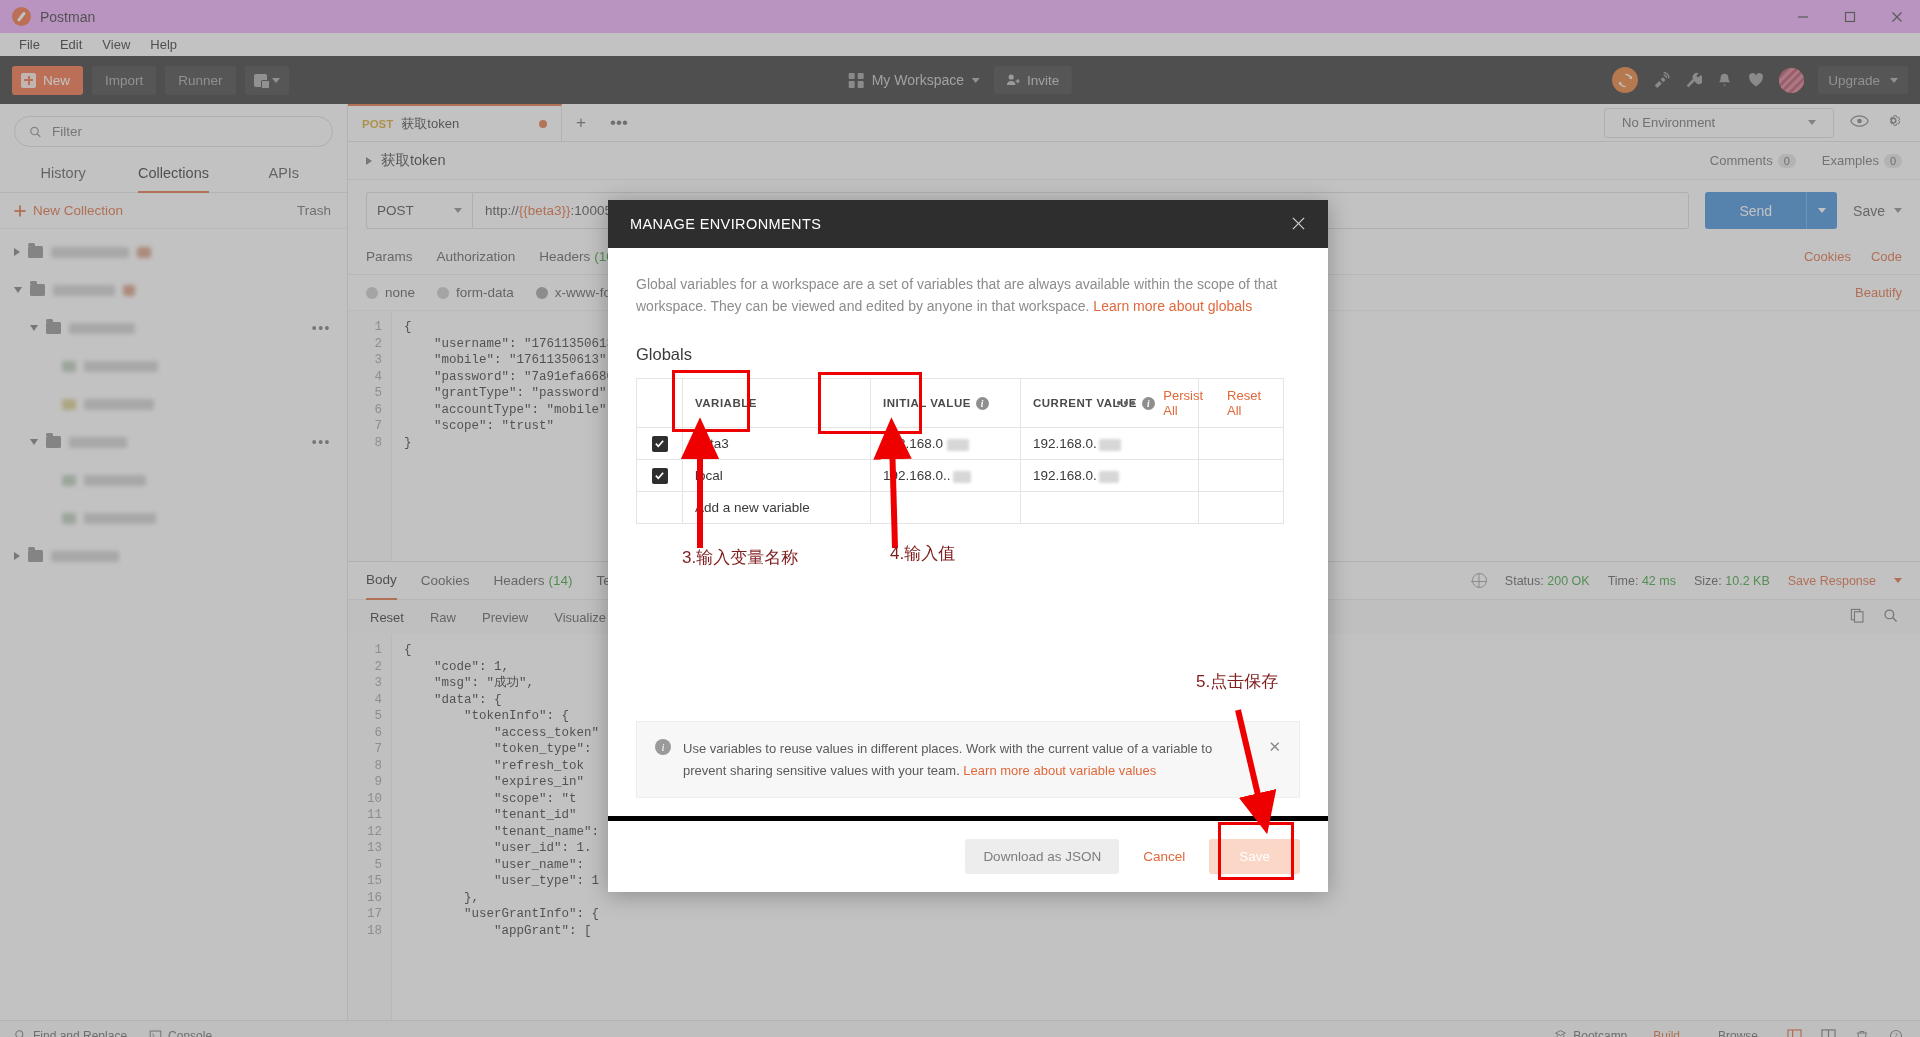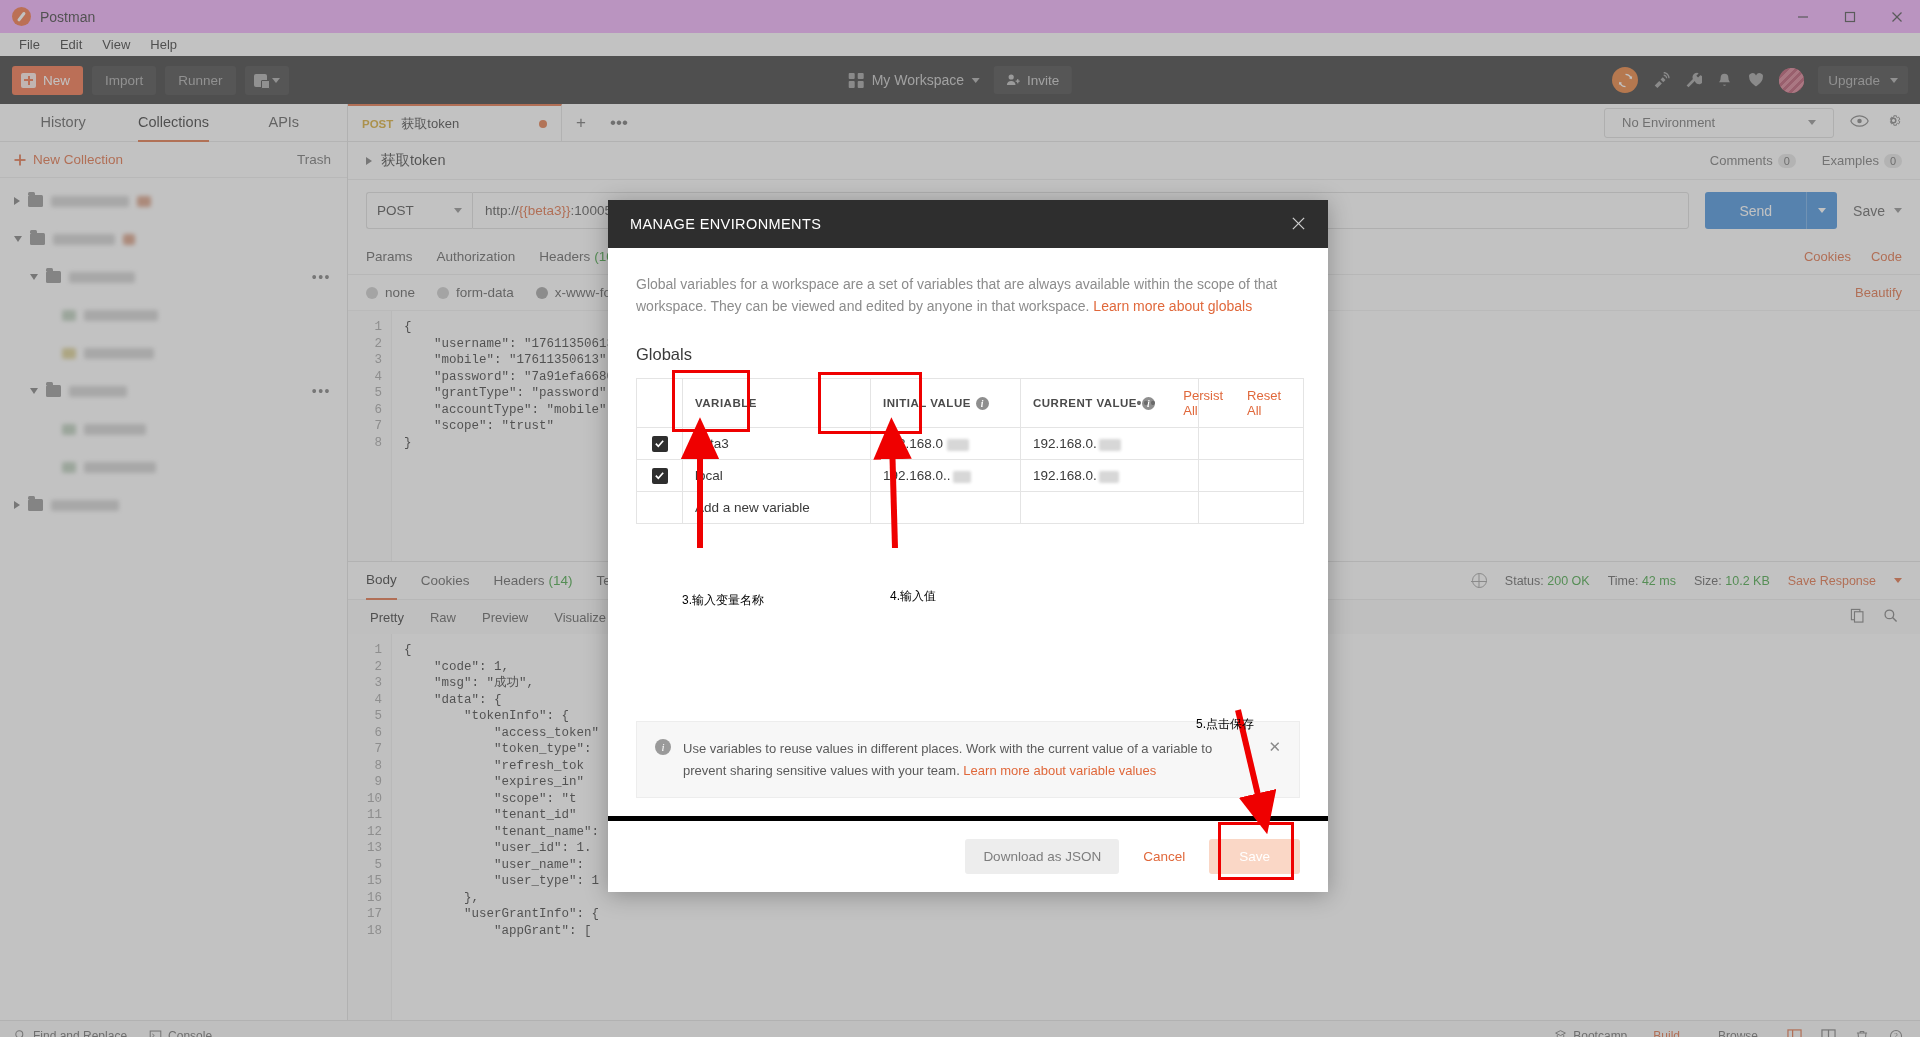--- a/index.html
+++ b/index.html
@@ -308,21 +308,21 @@
     position: absolute; left: 608px; top: 200px; width: 720px; height: 692px;
     background: #fff; z-index: 60; box-shadow: 0 3px 22px rgba(0,0,0,.28);
     display: flex; flex-direction: column;
   }
   .modal-head {
     height: 48px; background: #2e2e2e; display: flex; align-items: center;
     padding: 0 22px; justify-content: space-between;
   }
   .modal-title { color: #fff; font-size: 14.5px; letter-spacing: .4px; }
   .modal-x { color: #cfcfcf; font-size: 19px; line-height: 1; }
-  .modal-body { flex: 1; padding: 26px 24px 0 28px; overflow: hidden; }
+  .modal-body { flex: 1; padding: 26px 44px 0 28px; overflow: hidden; }
   .modal-desc { font-size: 14px; color: #8c8c8c; line-height: 1.55; max-width: 680px; }
   .lnk { color: #e0683b; }
   .globals-h { font-size: 16.5px; color: #3a3a3a; margin: 28px 0 14px 0; }
   .vtable { width: 100%; border-collapse: collapse; table-layout: fixed; }
   .vtable th, .vtable td { border: 1px solid #e4e4e4; }
   .vtable th {
     font-size: 11.5px; color: #4a4a4a; letter-spacing: .5px; text-align: left;
     padding: 9px 12px; font-weight: bold;
   }
   .vtable td { padding: 0 12px; height: 32px; font-size: 13.5px; color: #3a3a3a; }
@@ -376,21 +376,21 @@
   }
   .cancel-b { color: #e0683b; font-size: 13.5px; padding: 10px 16px; }
   .save-b {
     background: #fad7c6; color: #fff; font-size: 13.5px; padding: 10px 30px;
     border-radius: 3px; border: none;
   }
 
   
   .anno { position: absolute; z-index: 70; }
   .redbox { border: 3px solid #ef0000; }
-  .anno-txt { color: #000000; font-size: 12px; white-space: nowrap; margin-top: 46px; }
+  .anno-txt { color: #7f1d1d; font-size: 17px; white-space: nowrap; }
 </style>
 </head>
 <body>
 
 <div id="app">
 
   <div class="titlebar">
     <div class="tb-logo"></div>
     <span class="tb-title">Postman</span>
     <div class="win-btns">
@@ -484,20 +484,29 @@
       <div class="upgrade-btn">
         <span>Upgrade</span>
         <span class="caret-d"></span>
       </div>
     </div>
   </div>
 
   <div class="main">
 
     <div class="sidebar">
+      <div class="filter-wrap">
+        <div class="filter-box">
+          <svg width="14" height="14" viewBox="0 0 16 16">
+              <circle cx="6.8" cy="6.8" r="4.6" fill="none" stroke="#8a8a8a" stroke-width="1.5"></circle>
+              <line x1="10.2" y1="10.2" x2="14" y2="14" stroke="#8a8a8a" stroke-width="1.6"></line>
+            </svg>
+          <input placeholder="Filter" style="">
+        </div>
+      </div>
       <div class="side-tabs">
         <div class="side-tab">History</div>
         <div class="side-tab active">Collections</div>
         <div class="side-tab">APIs</div>
       </div>
       <div class="newcoll-row">
         <div class="newcoll">
           <svg width="12" height="12" viewBox="0 0 12 12">
               <rect x="5.1" y="0.5" width="1.8" height="11" fill="#e0683b"></rect>
               <rect x="0.5" y="5.1" width="11" height="1.8" fill="#e0683b"></rect>
@@ -701,21 +710,21 @@
           <span>
             <span>Size:</span>
             <span class="stat-ok">10.2 KB</span>
           </span>
           <span style="color:#e0683b">Save Response</span>
           <span class="caret-d" style="border-top-color:#e0683b"></span>
         </div>
       </div>
 
       <div class="fmt-row">
-        <span class="active">Pretty</span>
+        <span class="active">Reset</span>
         <span>Raw</span>
         <span>Preview</span>
         <span>Visualize</span>
         <span class="fmt-right">
           <span>
             <svg width="15" height="15" viewBox="0 0 16 16">
                 <rect x="1.5" y="1.5" width="9" height="11" fill="none" stroke="#777" stroke-width="1.2"></rect>
                 <rect x="4.8" y="4" width="9" height="11" fill="#fff" stroke="#777" stroke-width="1.2"></rect>
               </svg>
           </span>

